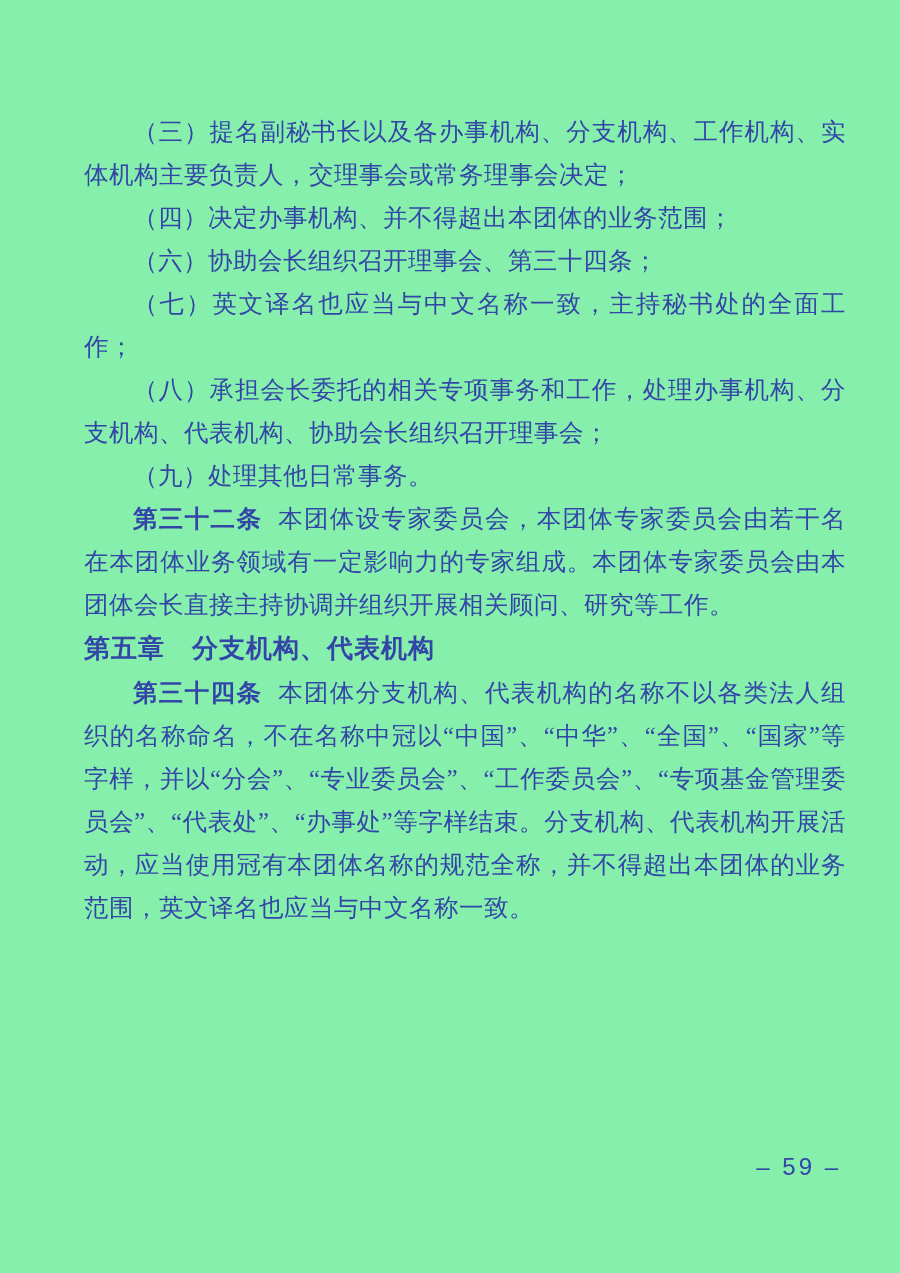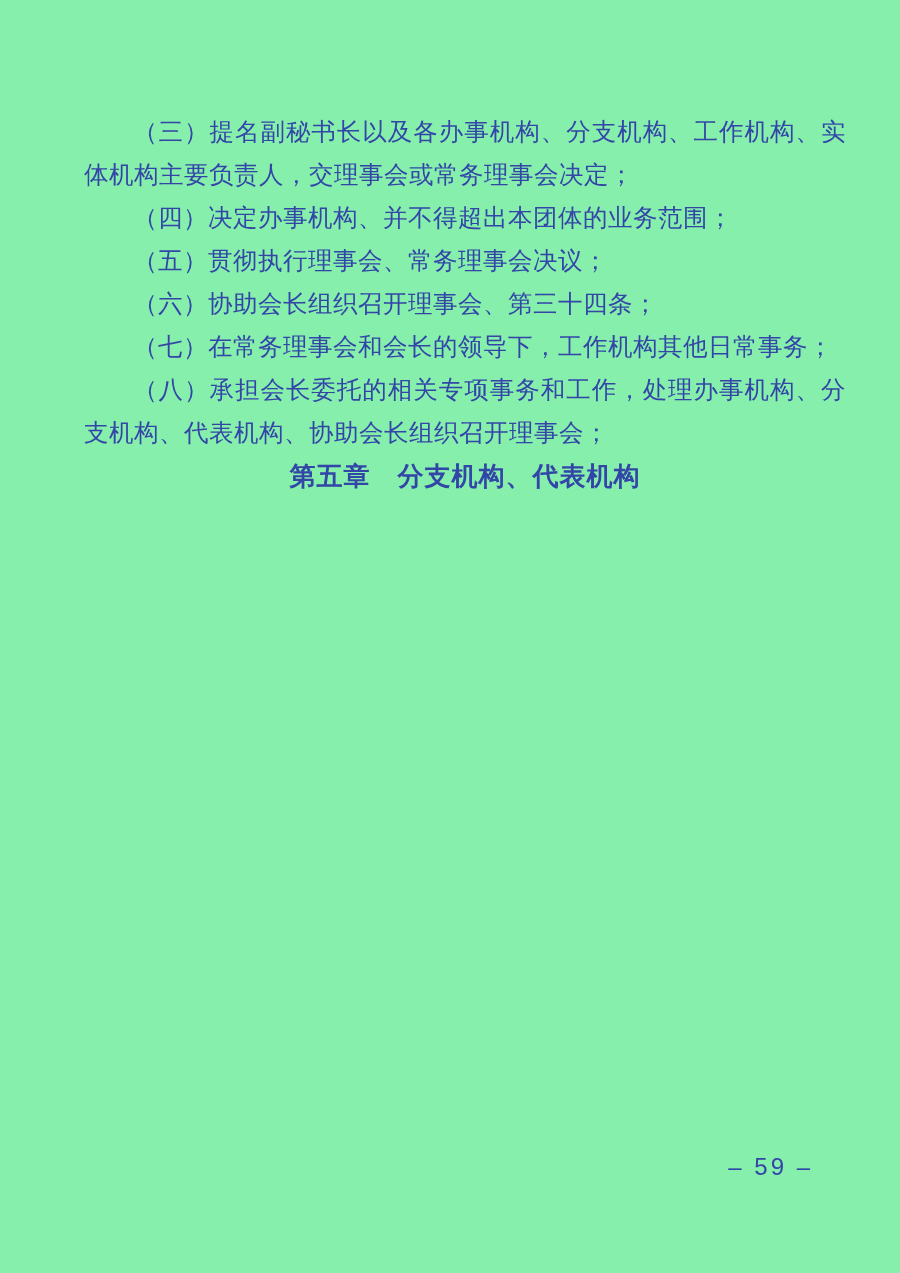--- a/index.html
+++ b/index.html
@@ -31,52 +31,54 @@
     text-indent: 2em;
   }
   .article-num {
     font-weight: bold;
     font-family: "Liberation Sans", sans-serif;
     margin-right: 0.65em;
   }
   .chapter {
     margin: 0;
     text-indent: 0;
-    text-align: center;
+    text-align: left;
     font-weight: bold;
     font-family: "Liberation Sans", sans-serif;
     font-size: 26px;
     line-height: 45px;
     letter-spacing: 1px;
   }
   .page-num {
     position: absolute;
-    right: 100px;
+    right: 72px;
     top: 1152px;
     font-size: 24px;
     line-height: 30px;
     font-family: "Liberation Sans", sans-serif;
     letter-spacing: 3px;
     white-space: nowrap;
   }
 </style>
 </head>
 <body>
 
 <div class="page" style="color: rgb(51, 70, 168); background: #86efac; padding-left: 13px;">
   <div class="text-col">
 
     <p class="para">（三）提名副秘书长以及各办事机构、分支机构、工作机构、实体机构主要负责人，交理事会或常务理事会决定；</p>
     <p class="para">（四）决定办事机构、并不得超出本团体的业务范围；</p>
-    <p class="para">（五）贯彻执行理事会、常务理事会决议；</p>
     <p class="para">（六）协助会长组织召开理事会、第三十四条；</p>
-    <p class="para">（七）在常务理事会和会长的领导下，工作机构其他日常事务；</p>
+    <p class="para">（七）英文译名也应当与中文名称一致，主持秘书处的全面工作；</p>
     <p class="para">（八）承担会长委托的相关专项事务和工作，处理办事机构、分支机构、代表机构、协助会长组织召开理事会；</p>
+    <p class="para">（九）处理其他日常事务。</p>
 
+    <p class="para"><span class="article-num">第三十二条</span><span>本团体设专家委员会，本团体专家委员会由若干名在本团体业务领域有一定影响力的专家组成。本团体专家委员会由本团体会长直接主持协调并组织开展相关顾问、研究等工作。</span></p>
 
     <h2 class="chapter">第五章　分支机构、代表机构</h2>
 
 
+    <p class="para"><span class="article-num">第三十四条</span><span>本团体分支机构、代表机构的名称不以各类法人组织的名称命名，不在名称中冠以“中国”、“中华”、“全国”、“国家”等字样，并以“分会”、“专业委员会”、“工作委员会”、“专项基金管理委员会”、“代表处”、“办事处”等字样结束。分支机构、代表机构开展活动，应当使用冠有本团体名称的规范全称，并不得超出本团体的业务范围，英文译名也应当与中文名称一致。</span></p>
 
   </div>
 
   <div class="page-num">– 59 –</div>
 </div>
 
 </body></html>

